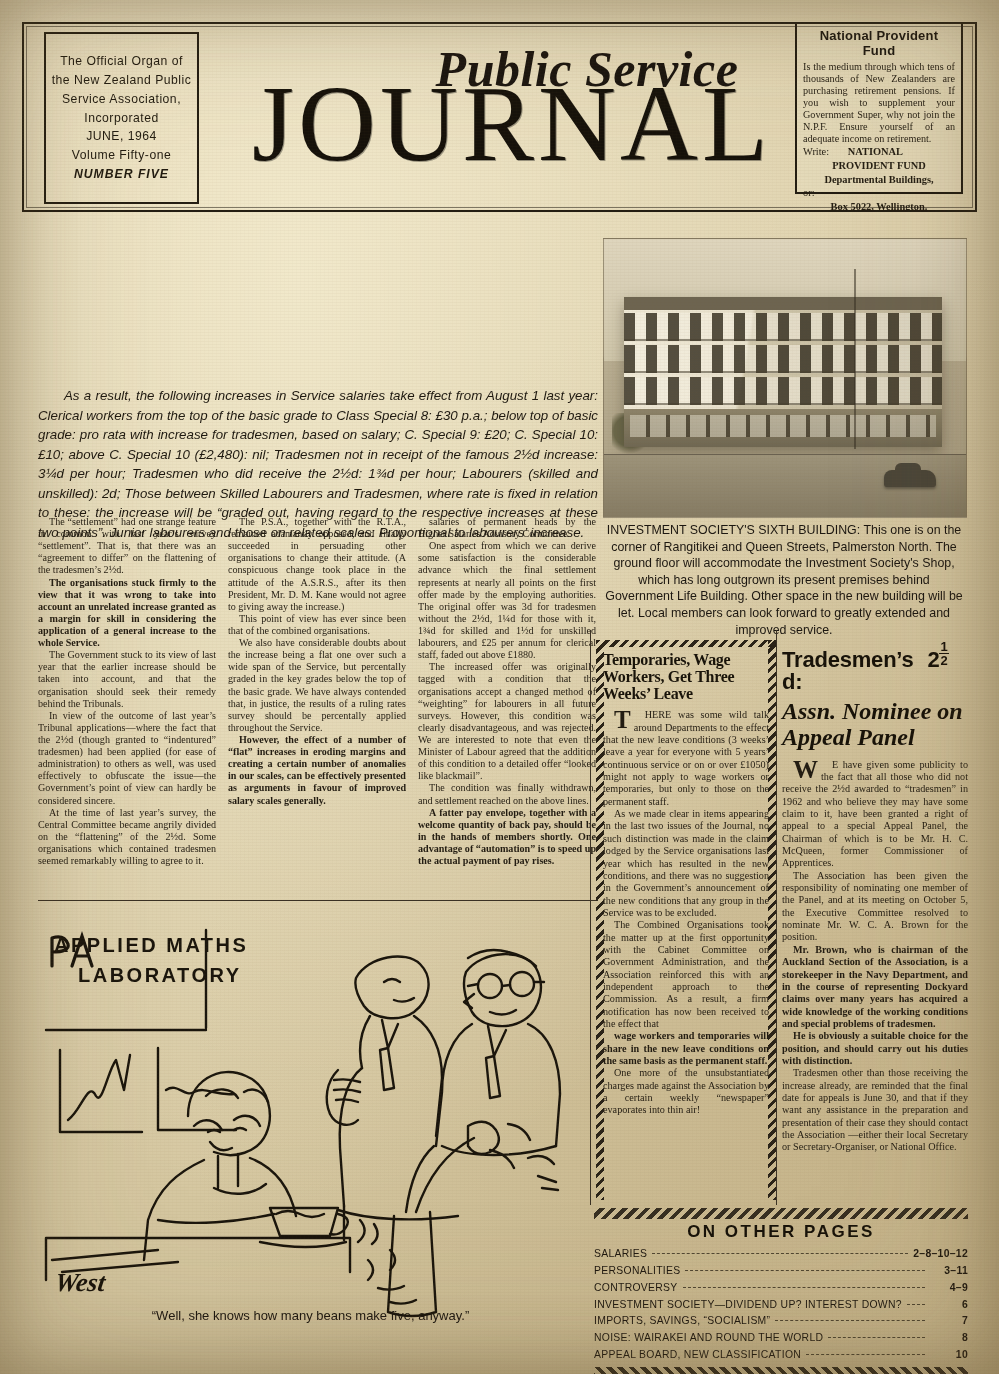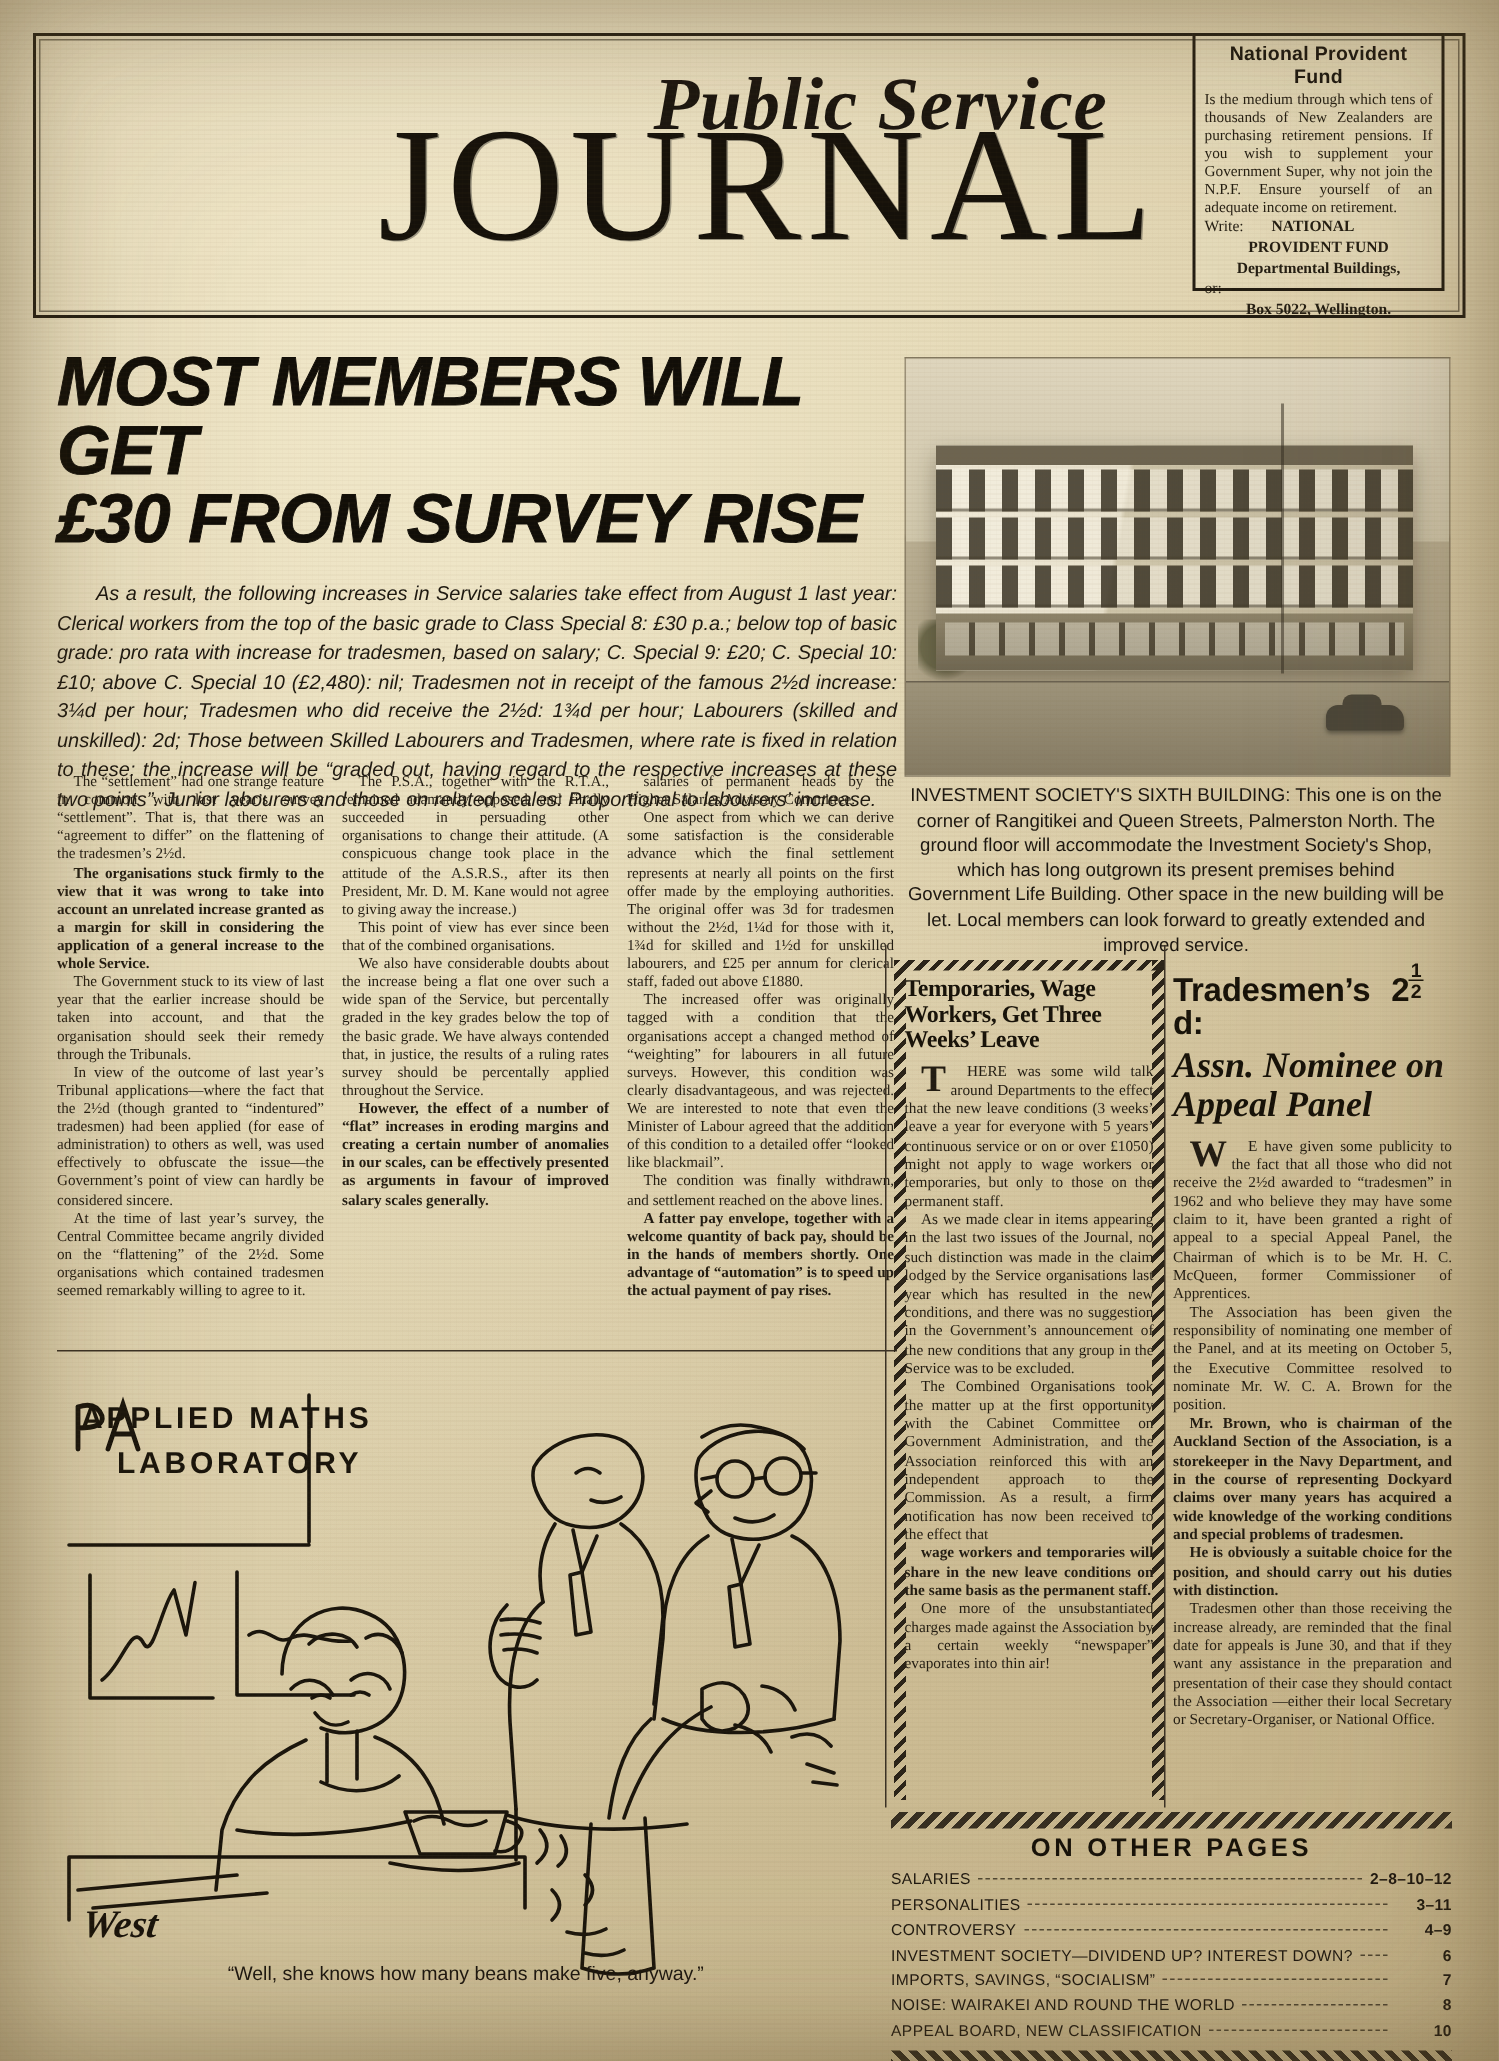--- a/index.html
+++ b/index.html
@@ -162,42 +162,47 @@
     font-style:italic;font-weight:bold;font-size:26px;color:#17120a;transform:skewX(-8deg);}
 </style>
 </head>
 <body>
 
 <div class="page">
 
   <div class="masthead">
     <div class="mh-frame"></div>
 
+    <div class="flagbox">
+      <div>The  Official  Organ  of</div>
+      <div>the New Zealand Public</div>
+      <div>Service  Association,</div>
+      <div>Incorporated</div>
+      <div>JUNE,  1964</div>
+      <div>Volume  Fifty-one</div>
+      <div class="it">NUMBER FIVE</div>
+    </div>
 
     <div class="mh-title">Public Service</div>
     <div class="mh-journal">JOURNAL</div>
 
     <div class="npf">
       <h4>National Provident Fund</h4>
       <p>Is the medium through which tens of thousands of New Zealanders are purchasing retirement pensions. If you wish to supplement your Government Super, why not join the N.P.F. Ensure yourself of an adequate income on retirement.</p>
       <div class="wl">
         <span>Write:</span>
         <span class="b" style="margin-left:16px">NATIONAL</span>
       </div>
       <div class="wl b c">PROVIDENT FUND</div>
       <div class="wl b c">Departmental Buildings,</div>
       <div class="wl">or:</div>
       <div class="wl b c">Box 5022, Wellington.</div>
     </div>
   </div>
 
-  <div class="headline">
-    <div class="l">MOST MEMBERS WILL GET</div>
-    <div class="l">£30 FROM SURVEY RISE</div>
-  </div>
 
 
   <div class="lead2">As a result, the following increases in Service salaries take effect from August 1 last year: Clerical workers from the top of the basic grade to Class Special 8: £30 p.a.; below top of basic grade: pro rata with increase for tradesmen, based on salary; C. Special 9: £20; C. Special 10: £10; above C. Special 10 (£2,480): nil; Tradesmen not in receipt of the famous 2½d increase: 3¼d per hour; Tradesmen who did receive the 2½d: 1¾d per hour; Labourers (skilled and unskilled): 2d; Those between Skilled Labourers and Tradesmen, where rate is fixed in relation to these: the increase will be “graded out, having regard to the respective increases at these two points”. Junior labourers and those on related scales: Proportional to labourers’ increase.</div>
 
   <div class="photo">
     <div class="sky"></div>
     <div class="tree"></div>
     <div class="bldg">
       <div class="fl a"></div>
       <div class="fl b"></div>
@@ -209,21 +214,21 @@
     <div class="road"></div>
     <div class="car"></div>
   </div>
 
   <div class="caption">INVESTMENT SOCIETY'S SIXTH BUILDING: This one is on the corner of Rangitikei and Queen Streets, Palmerston North. The ground floor will accommodate the Investment Society's Shop, which has long outgrown its present premises behind Government Life Building. Other space in the new building will be let. Local members can look forward to greatly extended and improved service.</div>
 
   <div class="bodycols">
     <div class="bcol">
       <p>The “settlement” had one strange feature in common with last year’s survey “settlement”. That is, that there was an “agreement to differ” on the flattening of the tradesmen’s 2½d.</p>
       <p class="b">The organisations stuck firmly to the view that it was wrong to take into account an unrelated increase granted as a margin for skill in considering the application of a general increase to the whole Service.</p>
-      <p>The Government stuck to its view of last year that the earlier increase should be taken into account, and that the organisation should seek their remedy through the Tribunals.</p>
+      <p>The Government stuck to its view of last year that the earlier increase should be taken into account, and that the organisation should seek their remedy behind the Tribunals.</p>
       <p>In view of the outcome of last year’s Tribunal applications—where the fact that the 2½d (though granted to “indentured” tradesmen) had been applied (for ease of administration) to others as well, was used effectively to obfuscate the issue—the Government’s point of view can hardly be considered sincere.</p>
       <p>At the time of last year’s survey, the Central Committee became angrily divided on the “flattening” of the 2½d. Some organisations which contained tradesmen seemed remarkably willing to agree to it.</p>
     </div>
     <div class="bcol">
       <p>The P.S.A., together with the R.T.A., remained adamantly opposed, and finally succeeded in persuading other organisations to change their attitude. (A conspicuous change took place in the attitude of the A.S.R.S., after its then President, Mr. D. M. Kane would not agree to giving away the increase.)</p>
       <p>This point of view has ever since been that of the combined organisations.</p>
       <p>We also have considerable doubts about the increase being a flat one over such a wide span of the Service, but percentally graded in the key grades below the top of the basic grade. We have always contended that, in justice, the results of a ruling rates survey should be percentally applied throughout the Service.</p>
       <p class="b">However, the effect of a number of “flat” increases in eroding margins and creating a certain number of anomalies in our scales, can be effectively presented as arguments in favour of improved salary scales generally.</p>
     </div>
     <div class="bcol">

